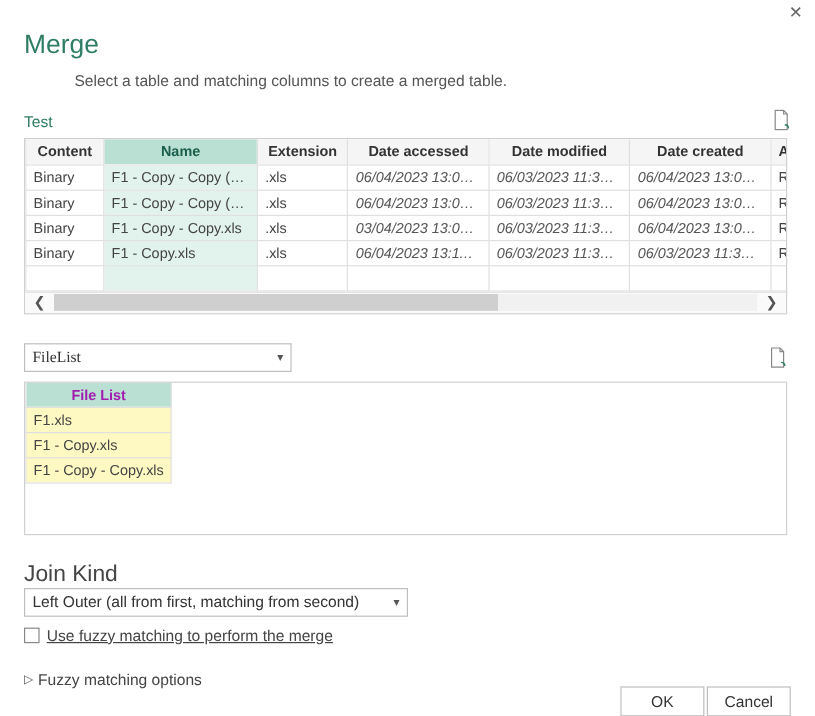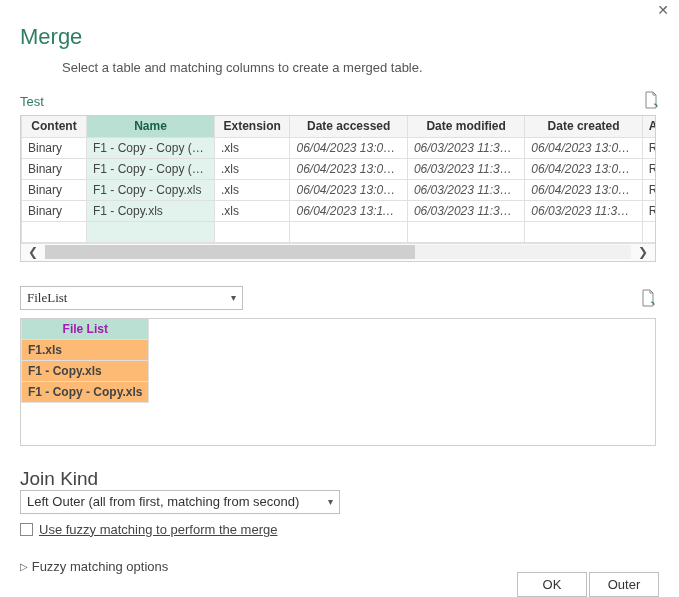--- a/index.html
+++ b/index.html
@@ -161,21 +161,21 @@
     table-layout: fixed;
   }
   table.grid2 th, table.grid2 td {
     border: 1px solid #e0e0e0;
     border-top:none;
     padding: 3px 6px; font-size:12px; text-align:left;
     height:20px;
     white-space: nowrap;
   }
   table.grid2 th { background:#b9e0d2; font-weight:600; text-align:center; color:#a21caf; width:105px;}
-  table.grid2 td { background:#fdba74;font-weight:bold; }
+  table.grid2 td { background:#fef9c3; }
 
   .section-label {
     font-size: 19px; color:#444;
     margin-top: 22px;
   }
   .wide-dropdown {
     width: 320px;
     margin-top: 0;
   }
   .checkbox-row {
@@ -277,21 +277,21 @@
           <td>.xls</td>
           <td class="italic">06/04/2023 13:01:59</td>
           <td class="italic">06/03/2023 11:32:13</td>
           <td class="italic">06/04/2023 13:01:58</td>
           <td>Record</td>
         </tr>
         <tr>
           <td>Binary</td>
           <td class="sel">F1 - Copy - Copy.xls</td>
           <td>.xls</td>
-          <td class="italic">06/04/2023 13:01:56</td>
+          <td class="italic">03/04/2023 13:01:56</td>
           <td class="italic">06/03/2023 11:32:13</td>
           <td class="italic">06/04/2023 13:01:55</td>
           <td>Record</td>
         </tr>
         <tr>
           <td>Binary</td>
           <td class="sel">F1 - Copy.xls</td>
           <td>.xls</td>
           <td class="italic">06/04/2023 13:11:27</td>
           <td class="italic">06/03/2023 11:32:13</td>
@@ -371,14 +371,14 @@
 
   <div class="status-row">
     <span class="check-ic">✓</span>
     <span>The selection matches 3 of 5 rows from the first table.</span>
   </div>
 
 </div>
 
 <div class="footer-buttons">
   <div class="btn">OK</div>
-  <div class="btn">Outer</div>
+  <div class="btn">Cancel</div>
 </div>
 
 </body></html>

